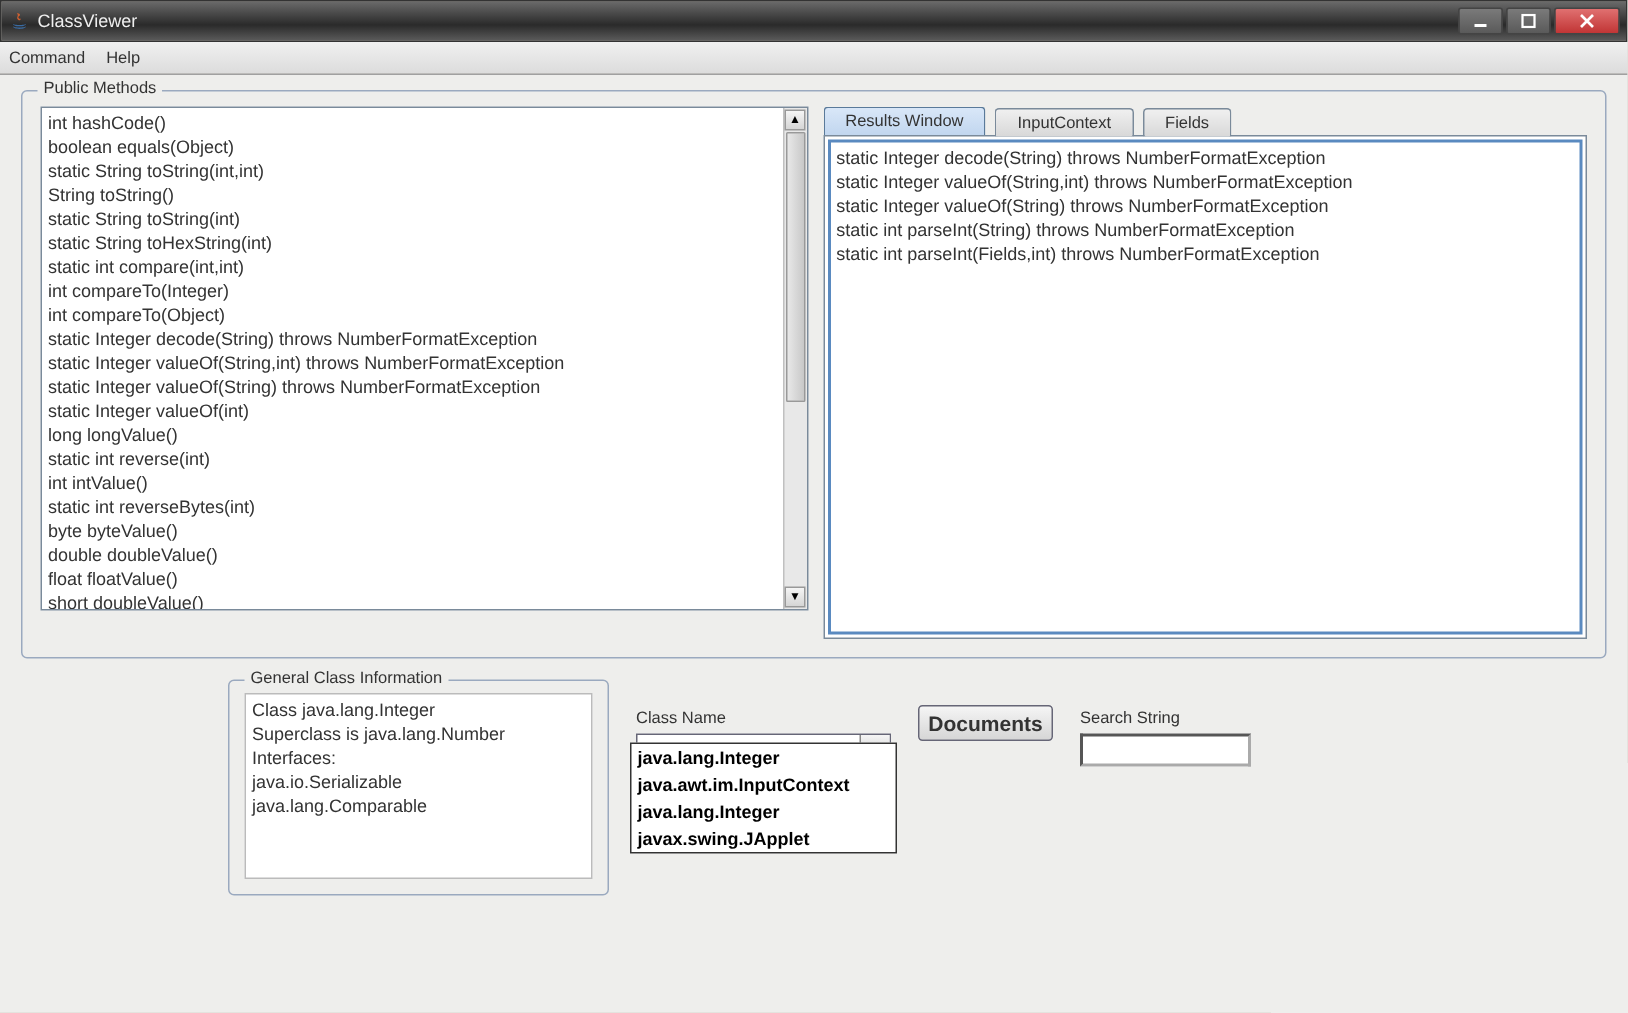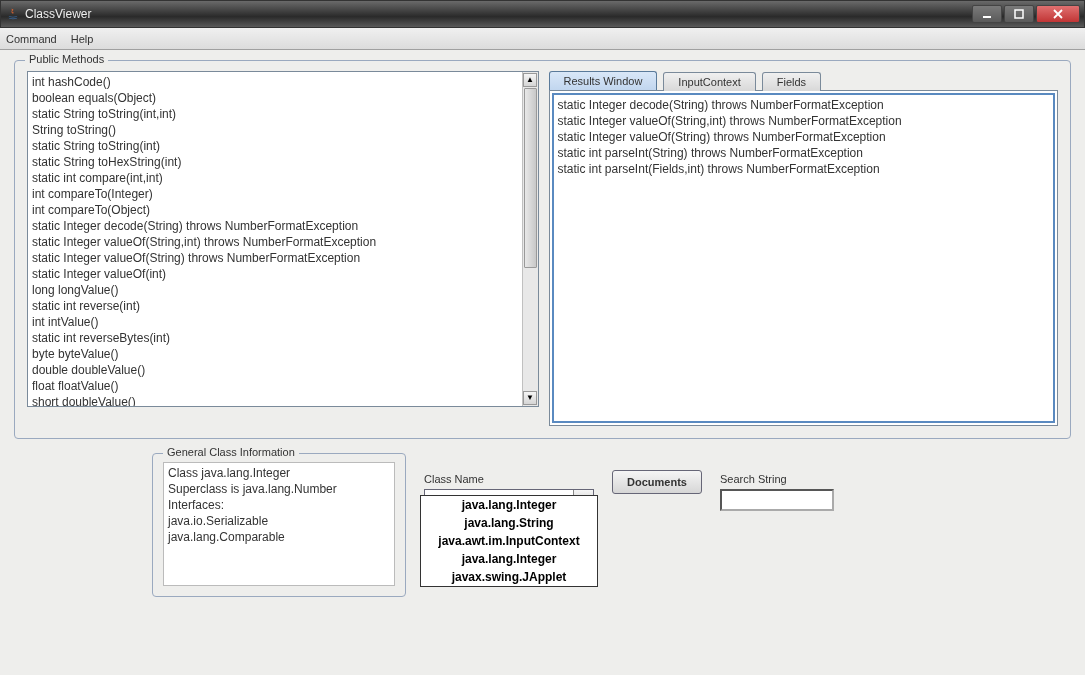--- a/index.html
+++ b/index.html
@@ -238,35 +238,34 @@
   }
   .combo .arrow svg { display: block; }
   .dropdown {
     position: absolute;
     top: 42px;
     left: -4px;
     width: 178px;
     border: 1px solid #333;
     background: #fff;
     z-index: 10;
-    text-align: center;
   }
   .dropdown .opt {
     padding: 2px 4px;
     font-size: 12px;
     color: #000;
     font-weight: bold;
   }
   .btn {
     height: 24px;
     min-width: 90px;
     border: 1px solid #667;
     border-radius: 3px;
     background: linear-gradient(#f5f5f5,#d6d6d6);
-    font-size: 11px;
+    font-size: 14px;
     font-weight: bold;
     color: #333;
     margin-top: 17px;
     display: flex;
     align-items: center;
     justify-content: center;
   }
   .search-input {
     width: 114px;
     height: 22px;
@@ -384,21 +383,20 @@
       <div class="combo">
         <div class="text">Integer</div>
         <div class="arrow">
           <svg width="10" height="6">
               <path d="M0 0 L5 6 L10 0 Z" fill="#333"></path>
             </svg>
         </div>
       </div>
       <div class="dropdown" id="class-dropdown">
           <div class="opt">java.lang.Integer</div>
-          <div class="opt">java.lang.String</div>
           <div class="opt">java.awt.im.InputContext</div>
           <div class="opt">java.lang.Integer</div>
           <div class="opt">javax.swing.JApplet</div>
         </div>
     </div>
 
     <div class="btn">Documents</div>
 
     <div class="form-col">
       <div class="lbl" style="margin-top:20px;">Search String</div>

